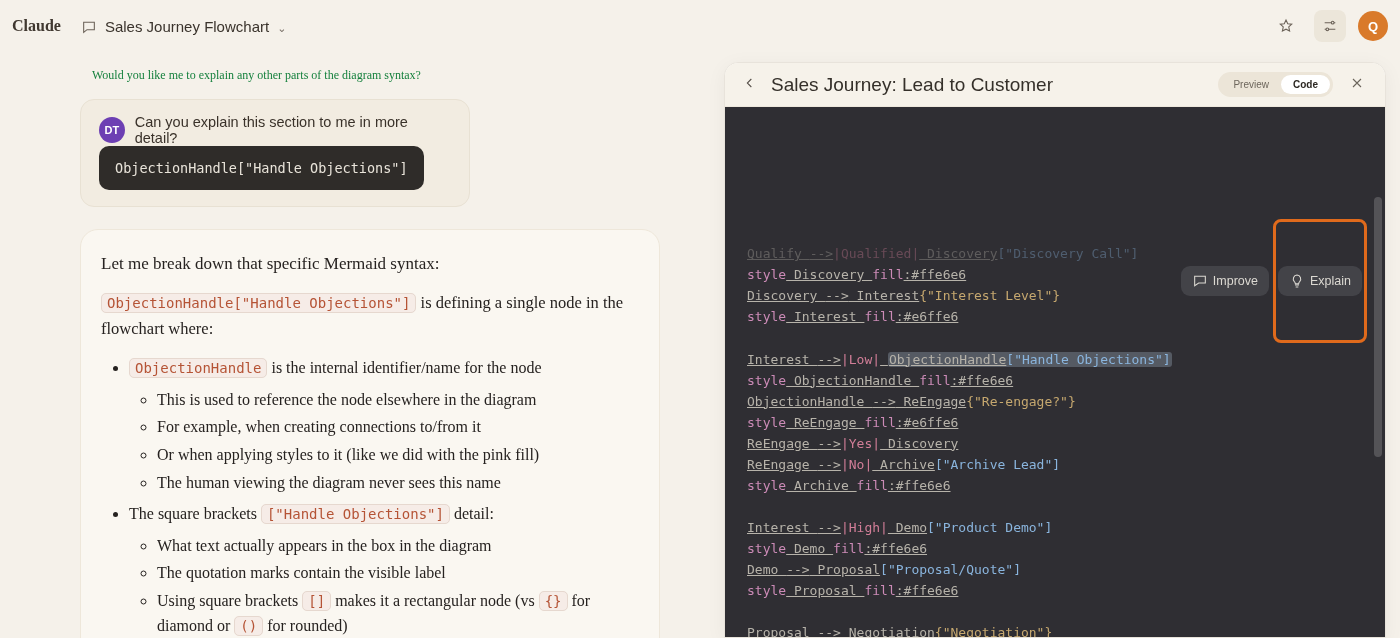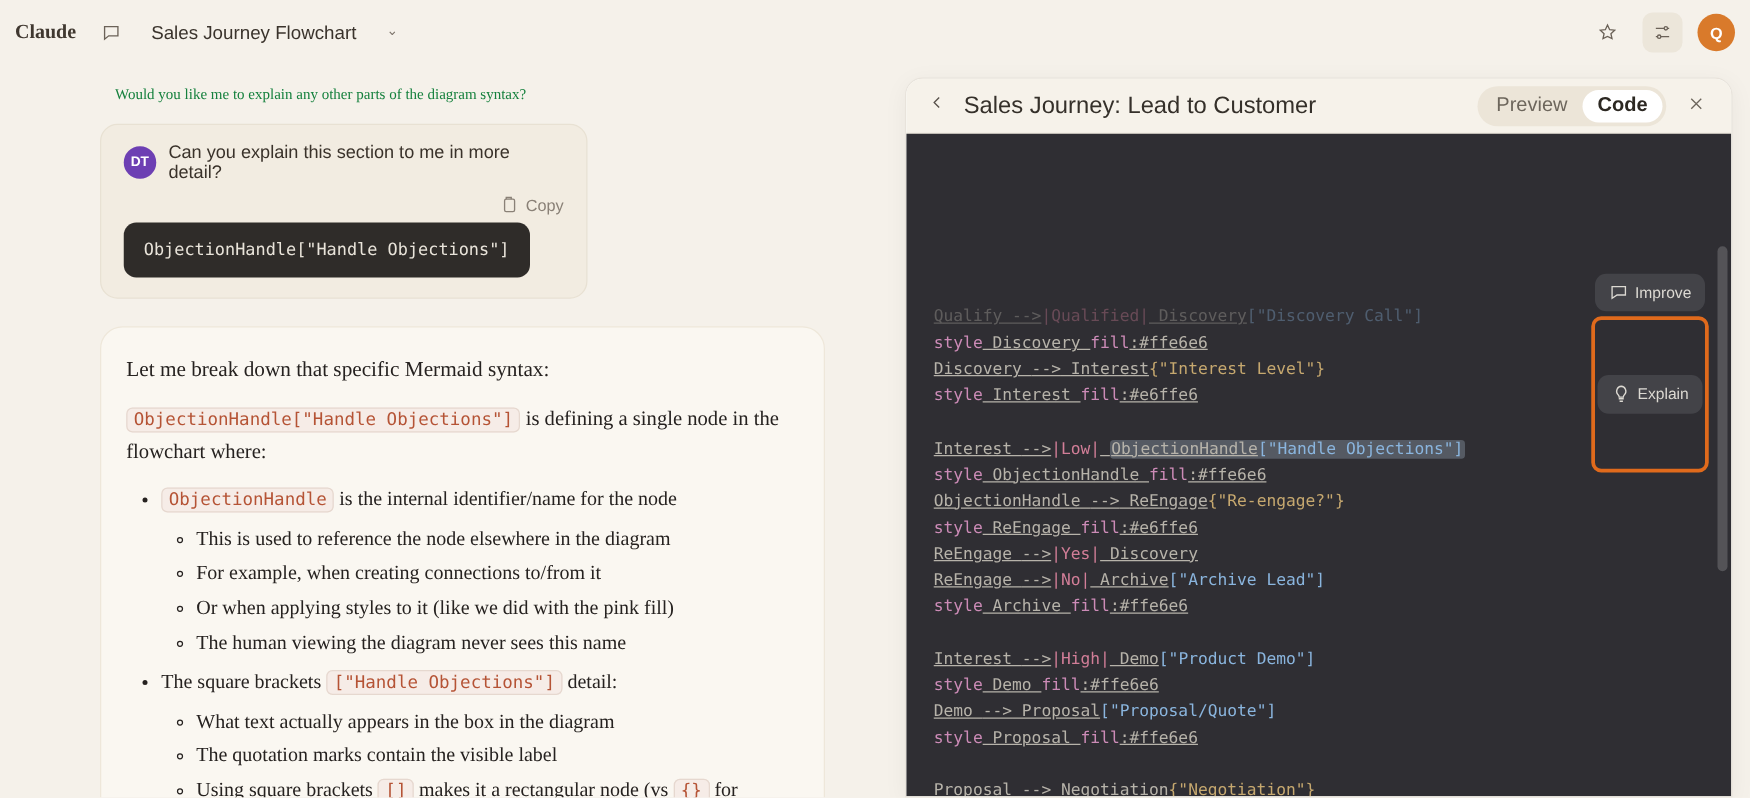--- a/index.html
+++ b/index.html
@@ -40,21 +40,21 @@
     display: flex; align-items: center;
     padding: 0 12px;
   }
   .brand {
     font-family: ui-serif, Georgia, serif;
     font-weight: 550; font-size: 16px;
     color: #403830;
     margin-right: 20px;
   }
   .chat-title {
-    display: flex; align-items: flex-start; gap: 24px;
+    display: flex; align-items: flex-end; gap: 8px;
     font-family: -apple-system, "Segoe UI", sans-serif;
     font-size: 15px; color: #3a332c;
     cursor: pointer;
   }
   .chat-title .caret { font-size: 11px; color: #7a7168; }
   .chat-icon { width: 17px; height: 17px; color: #6b6258; }
   .topbar-right { margin-left: auto; display: flex; align-items: center; gap: 12px; }
   .icon-btn {
     width: 32px; height: 32px; border-radius: 8px;
     display: flex; align-items: center; justify-content: center;
@@ -168,21 +168,21 @@
     border-bottom: 1px solid #eee8dd;
     font-family: -apple-system, "Segoe UI", sans-serif;
   }
   .panel-title { font-size: 19px; color: #35302a; font-weight: 500; }
   .back-arrow { width: 22px; text-align: center; color: #57504a; font-size: 16px; }
   .header-spacer { flex: 1; }
   .seg {
     display: flex; background: #ece5d8; border-radius: 20px; padding: 3px;
   }
   .seg > div {
-    font-size: 16px; padding: 4px 12px; border-radius: 16px;
+    font-size: 10px; padding: 4px 12px; border-radius: 16px;
     color: #6d665c;
   }
   .seg > div.active { background: #fff; color: #2c2822; font-weight: 600; }
   .close-btn { color: #6c655c; font-size: 15px; padding: 4px 6px; }
 
   .code-area {
     flex: 1; background: var(--panel-bg);
     color: #cfcbc4;
     font-family: ui-monospace, Menlo, Consolas, monospace;
     font-size: 13px; line-height: 1.62;
@@ -196,21 +196,20 @@
   .sb { color: var(--str-blue); }
   .ep { color: var(--edge-pink); }
   .sg { color: var(--str-gold); }
   .sel { background: var(--highlight-sel); border-radius: 3px; padding: 0 1px; }
 
   
   .float-actions {
     position: absolute; top: 112px; right: 18px;
     display: flex; gap: 4px; align-items: center;
     font-family: -apple-system, sans-serif;
-    flex-direction: column;
   }
   .chip {
     display: flex; align-items: center; gap: 5px;
     background: rgba(70,70,76,0.85);
     color: #dcd9d2;
     font-size: 12.5px;
     padding: 5px 11px;
     border-radius: 9px;
   }
   .explain-highlight {
@@ -259,27 +258,20 @@
 
 <div class="workspace">
 
   <div class="left-col">
     <div class="faded-line">Would you like me to explain any other parts of the diagram syntax?</div>
 
     <div class="user-msg">
       <div class="user-head">
         <div class="dt-avatar">DT</div>
         <div>Can you explain this section to me in more detail?</div>
-      </div>
-      <div class="copy-row">
-        <svg class="i" viewBox="0 0 24 24">
-            <rect x="7" y="5" width="12" height="15" rx="2"></rect>
-            <path d="M9 5V3h6v2"></path>
-          </svg>
-        <span>Copy</span>
       </div>
       <div class="dark-code">ObjectionHandle["Handle Objections"]</div>
     </div>
 
     <div class="assistant-card">
       <p class="intro">Let me break down that specific Mermaid syntax:</p>
       <p class="lead">
         <code class="inline">ObjectionHandle["Handle Objections"]</code>
         <span> is defining a single node in the flowchart where:</span>
       </p>

